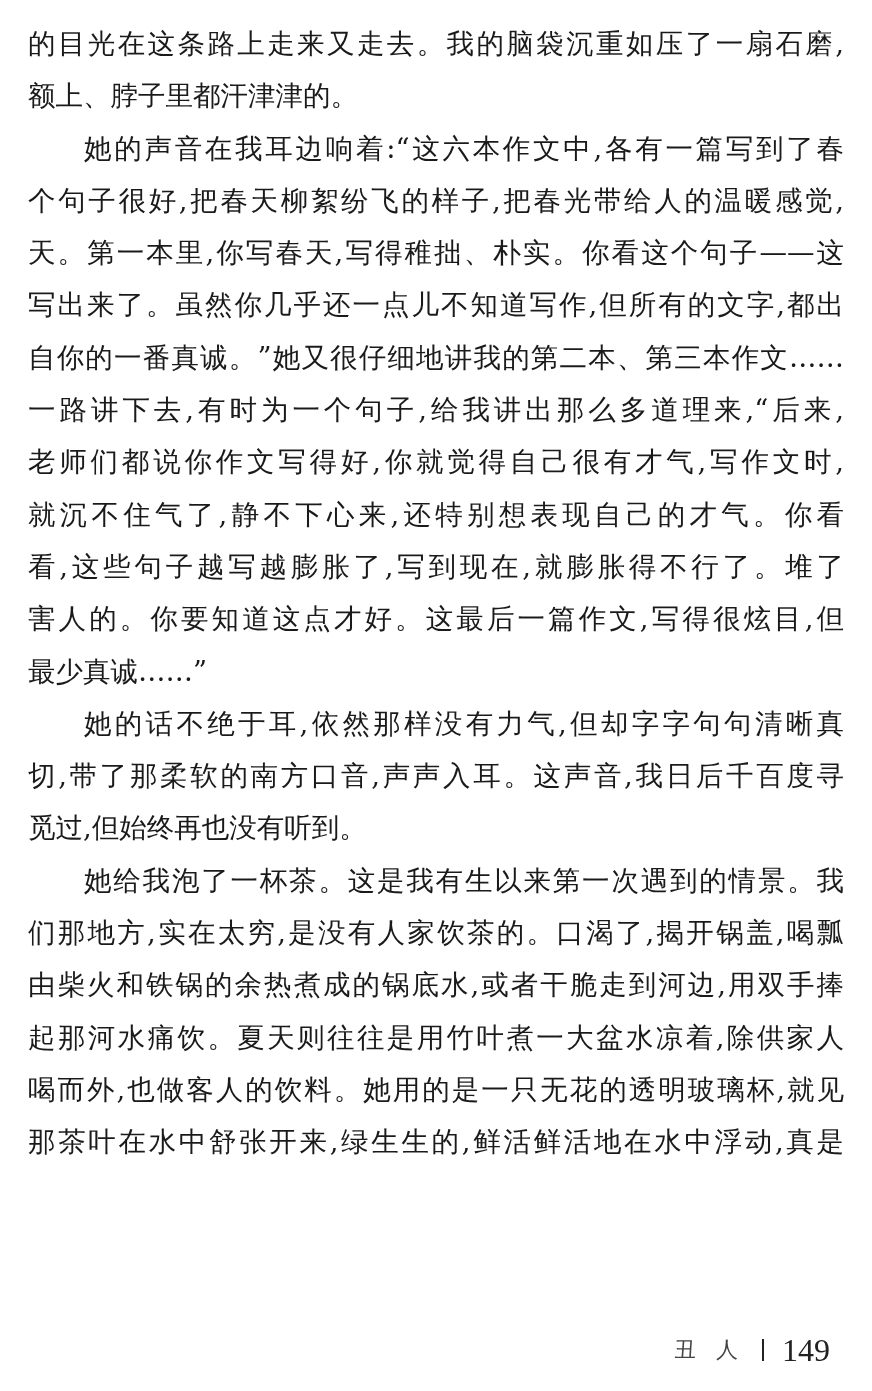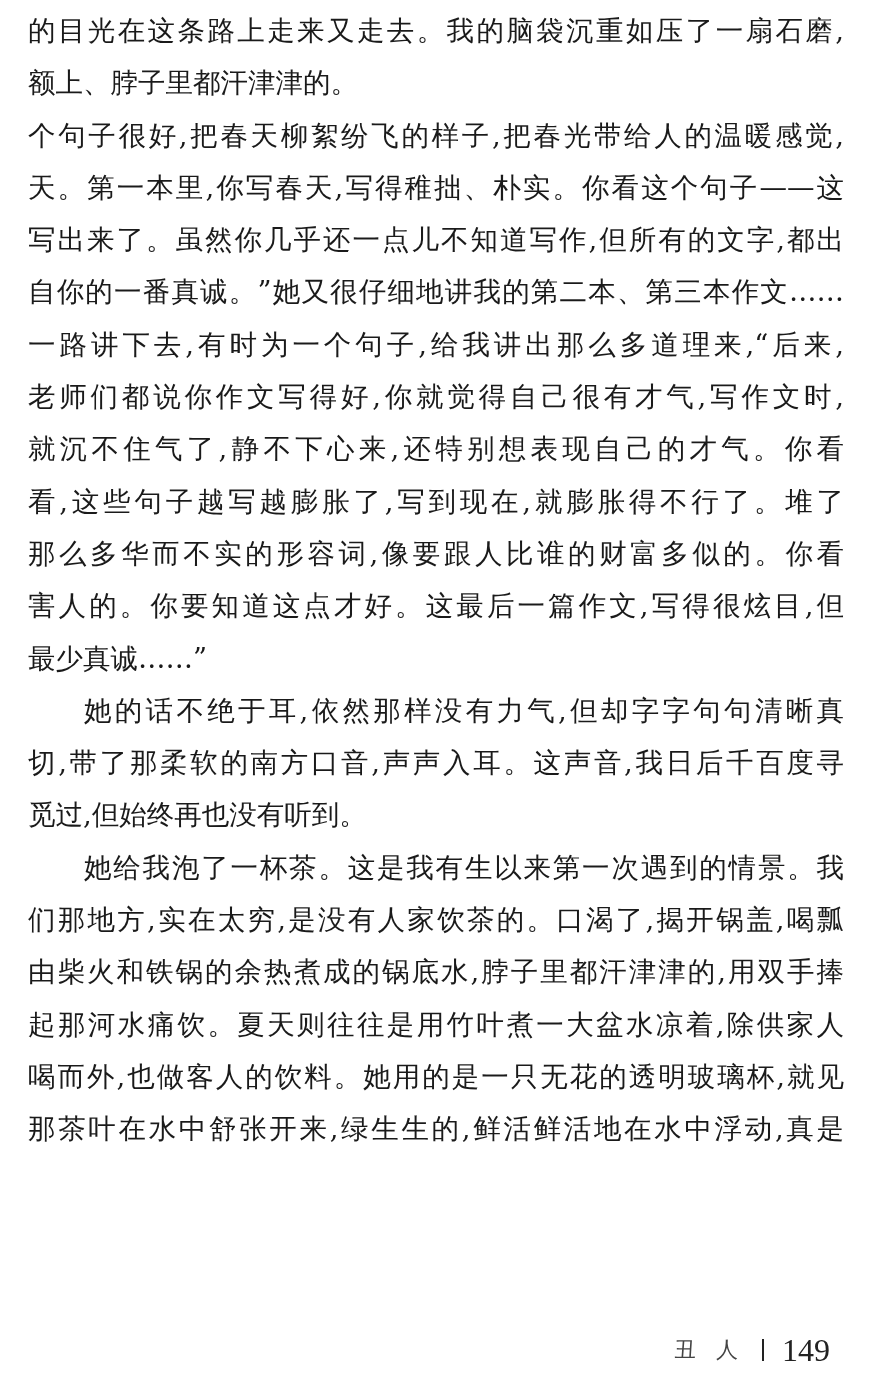--- a/index.html
+++ b/index.html
@@ -11,21 +11,21 @@
     width: 872px;
     height: 1391px;
     position: relative;
     overflow: hidden;
     font-family: "DejaVu Serif", "Liberation Serif", serif;
     color: #1a1a1a;
   }
   .page {
     position: absolute;
     left: 28px;
-    top: 4px;
+    top: 17px;
     width: 816px;
   }
   .line {
     height: 52.3px;
     line-height: 52.3px;
     font-size: 27.5px;
     white-space: nowrap;
     text-align: justify;
     text-align-last: justify;
     letter-spacing: 0px;
@@ -64,37 +64,37 @@
     font-size: 32px;
     color: #222;
   }
 </style>
 </head>
 <body>
 
 <div class="page">
   <div class="line">的目光在这条路上走来又走去。我的脑袋沉重如压了一扇石磨,</div>
   <div class="line last">额上、脖子里都汗津津的。</div>
+  <div class="line indent">她的声音在我耳边响着:“这六本作文中,各有一篇写到了春</div>
   <div class="line">个句子很好,把春天柳絮纷飞的样子,把春光带给人的温暖感觉,</div>
   <div class="line">天。第一本里,你写春天,写得稚拙、朴实。你看这个句子——这</div>
   <div class="line">写出来了。虽然你几乎还一点儿不知道写作,但所有的文字,都出</div>
   <div class="line">自你的一番真诚。”她又很仔细地讲我的第二本、第三本作文……</div>
   <div class="line">一路讲下去,有时为一个句子,给我讲出那么多道理来,“后来,</div>
   <div class="line">老师们都说你作文写得好,你就觉得自己很有才气,写作文时,</div>
   <div class="line">就沉不住气了,静不下心来,还特别想表现自己的才气。你看</div>
   <div class="line">看,这些句子越写越膨胀了,写到现在,就膨胀得不行了。堆了</div>
-  <div class="line">那么多华而不实的形容词,像要跟人比谁的财富多似的。你看</div>
   <div class="line">害人的。你要知道这点才好。这最后一篇作文,写得很炫目,但</div>
   <div class="line last">最少真诚……”</div>
   <div class="line indent">她的话不绝于耳,依然那样没有力气,但却字字句句清晰真</div>
   <div class="line">切,带了那柔软的南方口音,声声入耳。这声音,我日后千百度寻</div>
   <div class="line last">觅过,但始终再也没有听到。</div>
   <div class="line indent">她给我泡了一杯茶。这是我有生以来第一次遇到的情景。我</div>
   <div class="line">们那地方,实在太穷,是没有人家饮茶的。口渴了,揭开锅盖,喝瓢</div>
-  <div class="line">由柴火和铁锅的余热煮成的锅底水,脖子里都汗津津的,用双手捧</div>
+  <div class="line">由柴火和铁锅的余热煮成的锅底水,或者干脆走到河边,用双手捧</div>
   <div class="line">起那河水痛饮。夏天则往往是用竹叶煮一大盆水凉着,除供家人</div>
   <div class="line">喝而外,也做客人的饮料。她用的是一只无花的透明玻璃杯,就见</div>
   <div class="line">那茶叶在水中舒张开来,绿生生的,鲜活鲜活地在水中浮动,真是</div>
 </div>
 
 <div class="footer">
   <span class="running-head">丑人</span>
   <span class="divider"></span>
   <span class="page-number">149</span>
 </div>

